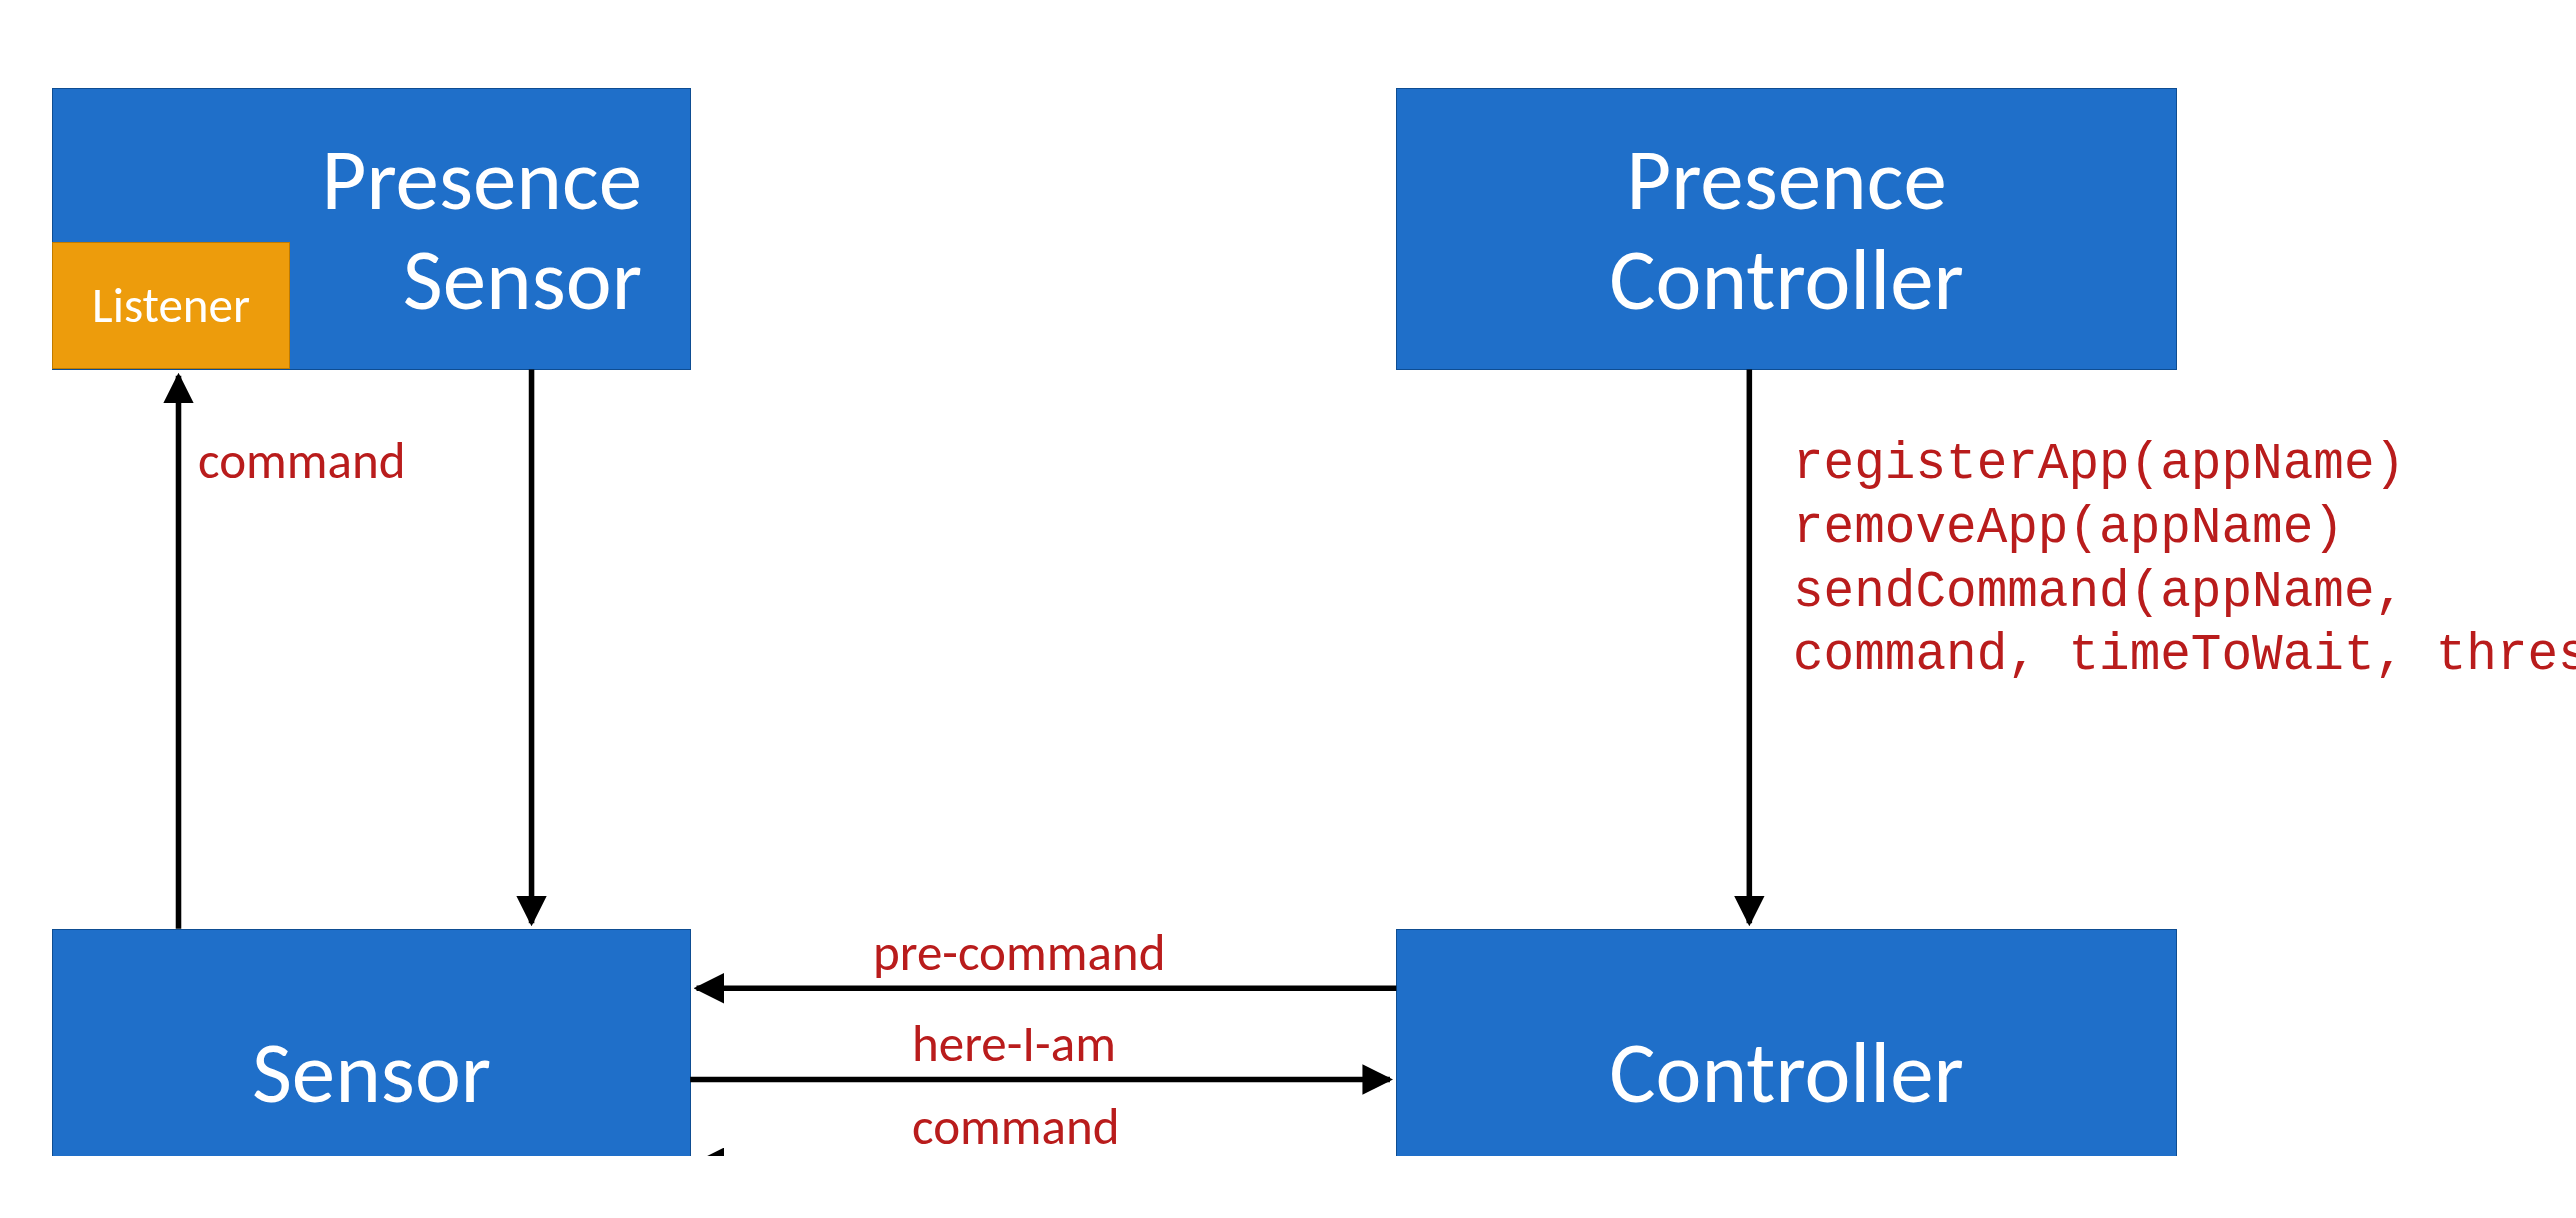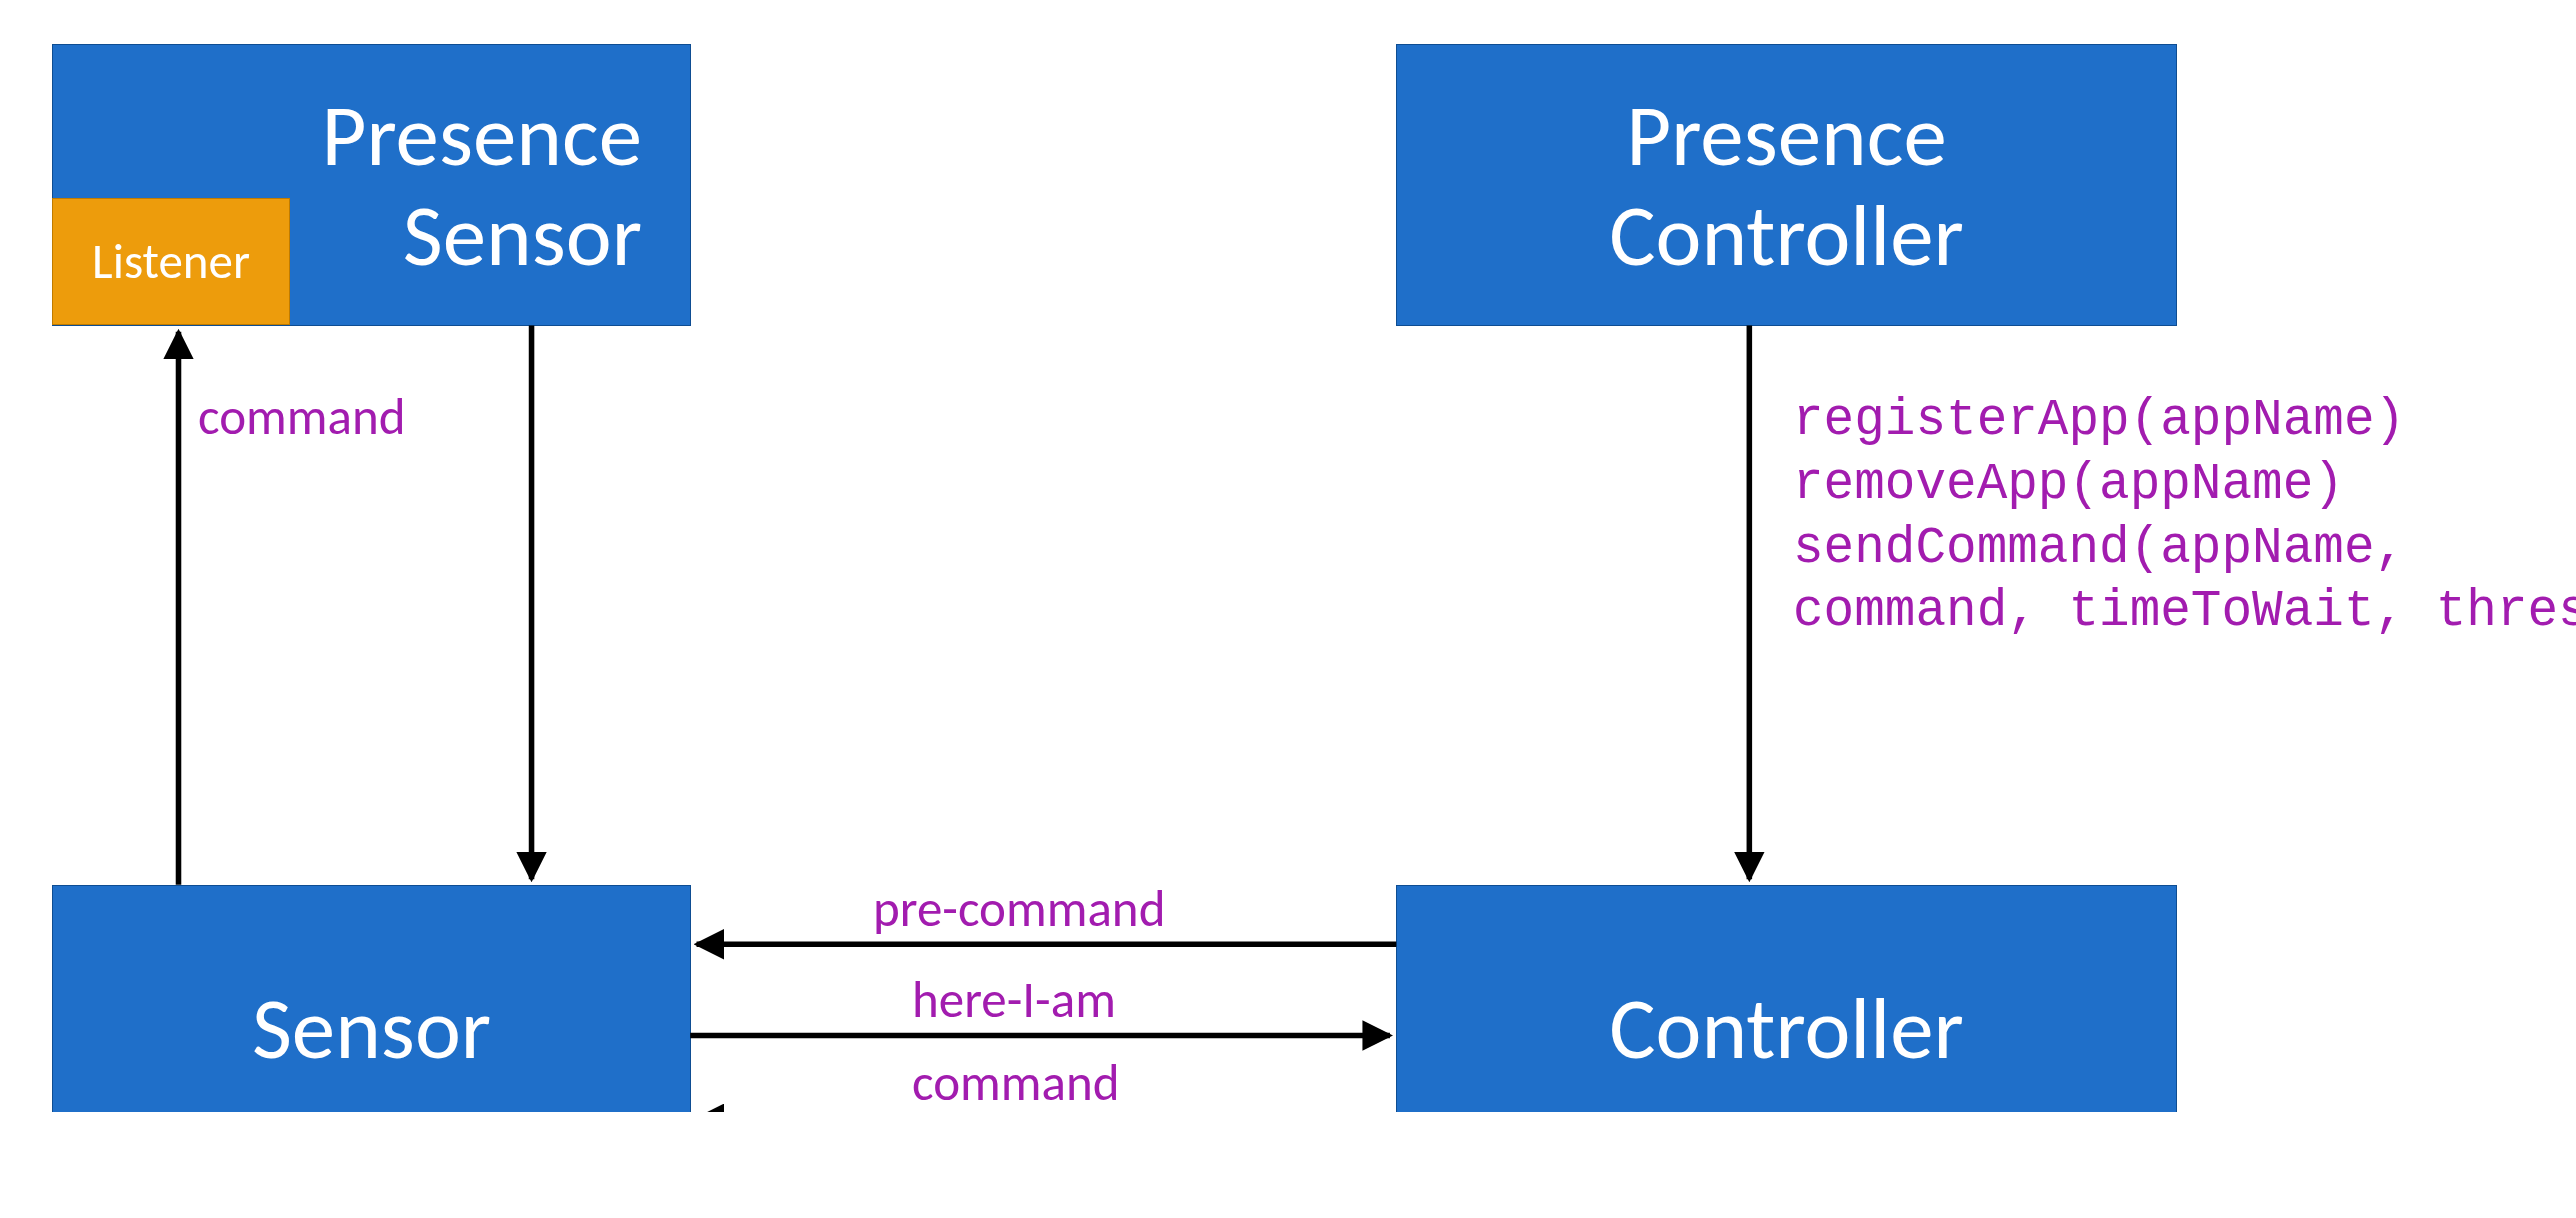--- a/index.html
+++ b/index.html
@@ -5,20 +5,21 @@
   html, body {
     margin: 0;
     padding: 0;
     background: #ffffff;
     font-family: "Calibri", "Segoe UI", Arial, sans-serif;
   }
   .canvas {
     position: relative;
     width: 2576px;
     height: 1112px;
+    margin-top: 44px;
   }
   .box {
     position: absolute;
     box-sizing: border-box;
     display: flex;
     align-items: center;
     justify-content: center;
     text-align: center;
     line-height: 1.15;
   }
@@ -28,21 +29,21 @@
     color: #ffffff;
   }
   .orange-box {
     background: #ED9C0C;
     border: 1.6px solid #C07B00;
     color: #ffffff;
     text-align: center;
   }
   .label {
     position: absolute;
-    color: #a21caf;
+    color: #b91c1c;
     font-size: 51px;
     line-height: 1.25;
   }
   svg.overlay {
     position: absolute;
     left: 0;
     top: 0;
     width: 2576px;
     height: 1219px;
     pointer-events: none;

